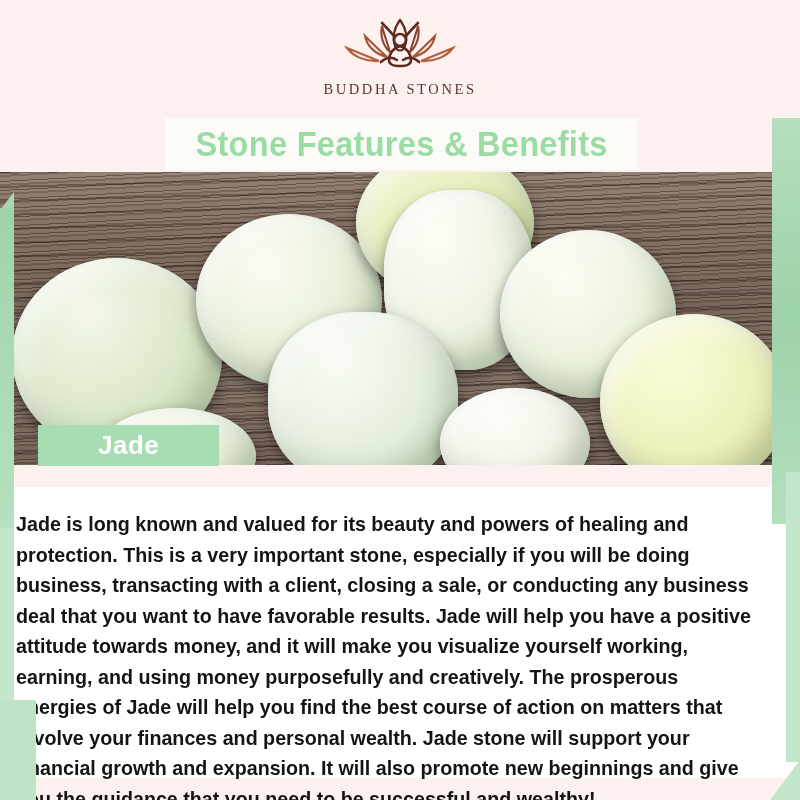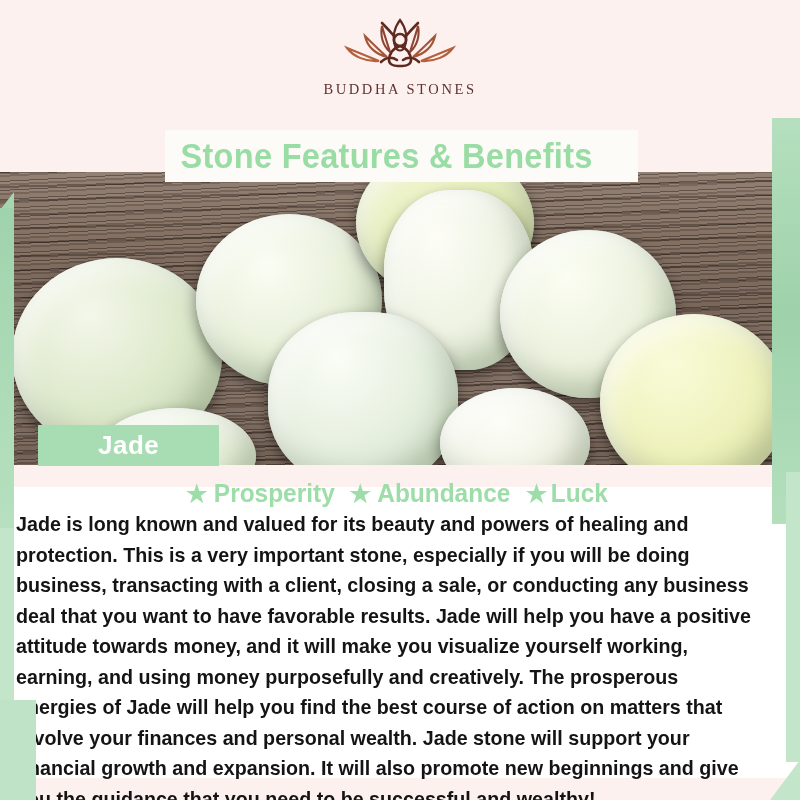--- a/index.html
+++ b/index.html
@@ -115,27 +115,27 @@
     font-size: 14.5px;
     letter-spacing: 2.6px;
     color: #5d3331;
     font-weight: 400;
   }
 
   
   .title-banner {
     position: absolute;
     left: 165px;
-    top: 130px;
+    top: 118px;
     width: 473px;
     height: 52px;
     background: #fdfbf8;
     display: flex;
     align-items: center;
-    justify-content: flex-start;
+    justify-content: center;
     z-index: 6;
   }
   .title-text {
     font-family: "Liberation Sans Narrow", "Liberation Sans", sans-serif;
     font-size: 35px;
     font-weight: bold;
     color: #99dca4;
     letter-spacing: 0.3px;
     transform: scaleX(0.93);
     white-space: nowrap;
@@ -328,22 +328,17 @@
   </div>
 
   <div class="jade-band">
     <span class="jade-text">Jade</span>
   </div>
 
   <div class="body-wrap">
     <div class="body-tint"></div>
     <div class="body-tint-bottom"></div>
 
-    <div class="keywords">
-      <span class="kw-star">★</span><span class="kw-word">Prosperity</span>
-      <span class="kw-star">★</span><span class="kw-word">Abundance</span>
-      <span class="kw-star">★</span><span class="kw-word">Luck</span>
-    </div>
 
     <div class="body-text">Jade is long known and valued for its beauty and powers of healing and protection. This is a very important stone, especially if you will be doing business, transacting with a client, closing a sale, or conducting any business deal that you want to have favorable results. Jade will help you have a positive attitude towards money, and it will make you visualize yourself working, earning, and using money purposefully and creatively. The prosperous energies of Jade will help you find the best course of action on matters that involve your finances and personal wealth. Jade stone will support your financial growth and expansion. It will also promote new beginnings and give you the guidance that you need to be successful and wealthy!</div>
   </div>
 
 </div>
 
 </body></html>

